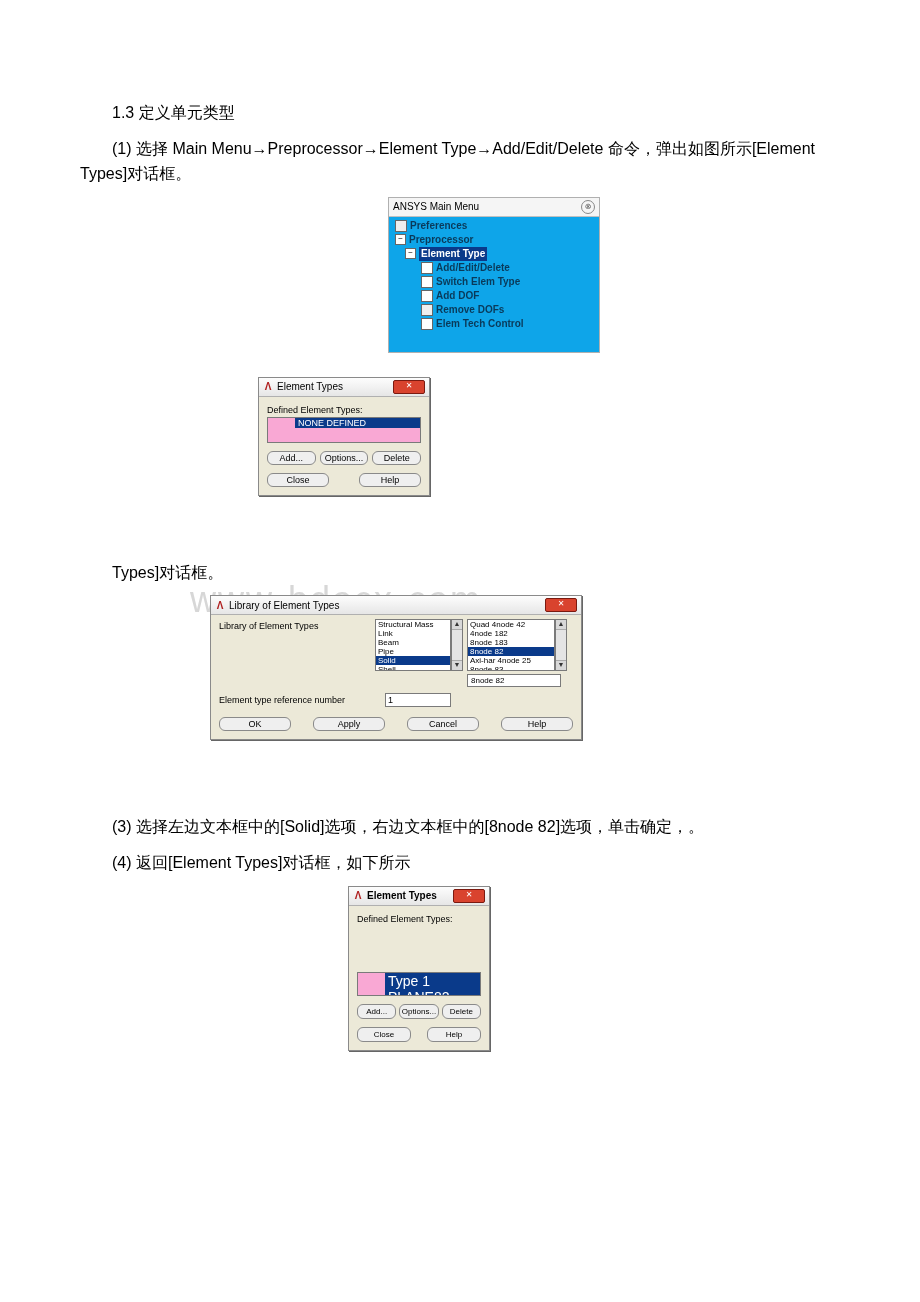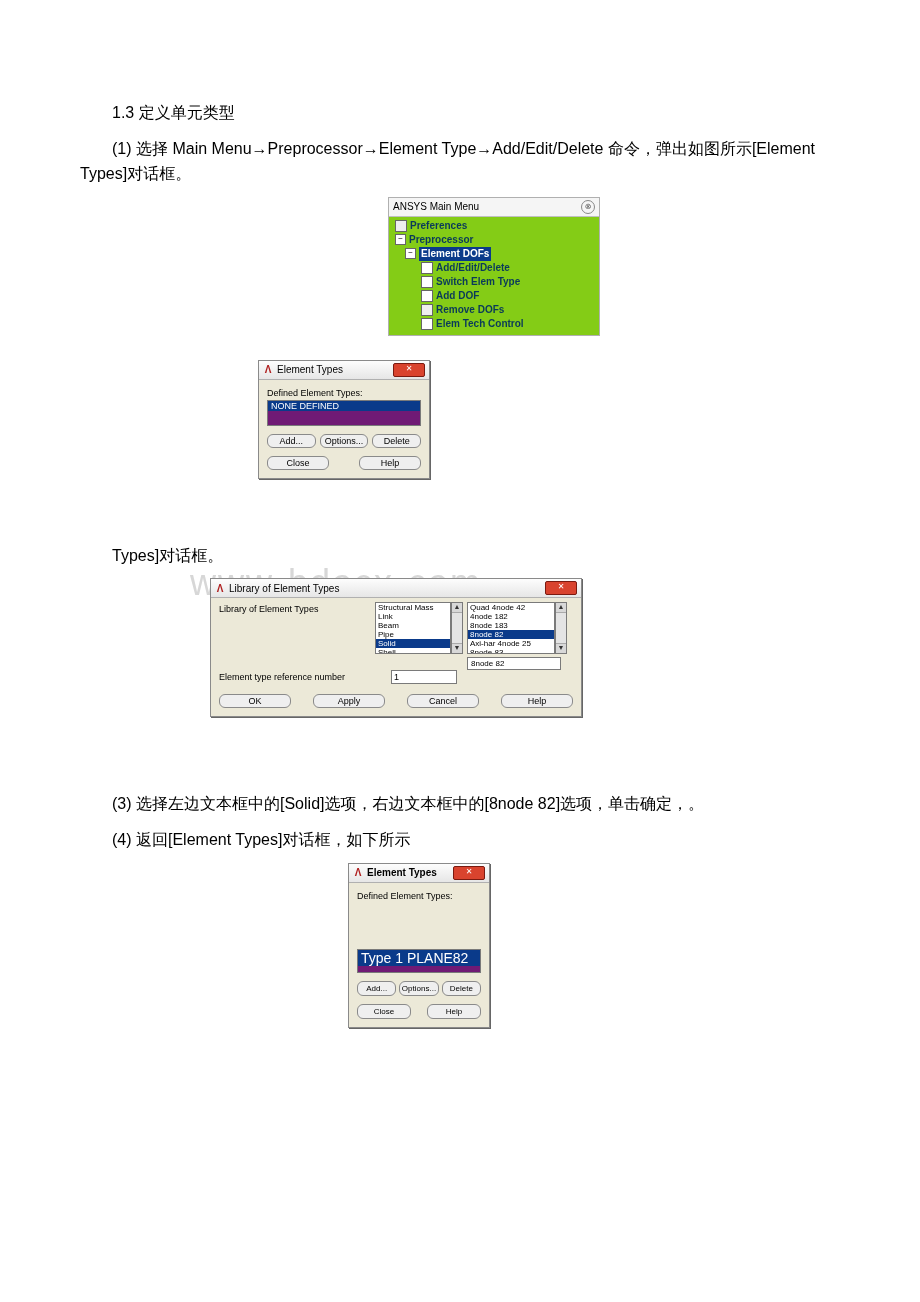--- a/index.html
+++ b/index.html
@@ -43,22 +43,22 @@
     font-size: 10px;
   }
   .menu-title .pin {
     width: 12px; height: 12px;
     border: 1px solid #888;
     border-radius: 50%;
     display: flex; align-items: center; justify-content: center;
     font-size: 8px; color: #555;
   }
   .tree {
-    background: #84cc16;
-    padding: 2px 2px 4px 2px;
+    background: #0ea5e9;
+    padding: 2px 2px 21px 2px;
   }
   .tree-row {
     display: flex;
     align-items: center;
     gap: 3px;
     padding: 0 0 0 4px;
     line-height: 14px;
   }
   .tree-indent1 { padding-left: 14px; }
   .tree-indent2 { padding-left: 30px; }
@@ -110,23 +110,24 @@
   .dlg .titlebar .closebtn {
     width: 30px; height: 12px;
     background: #d9432e;
     border: 1px solid #7a1a10;
     border-radius: 2px;
     color:#fff; font-size:8px; line-height:10px; text-align:center;
   }
   .dlg .body { padding: 8px; font-size: 9px; color:#000; }
   .listbox {
     border: 1px solid #7a7a7a;
-    background: #701a75;
+    background: #f9a8d4;
     font-size: 9px;
     overflow: hidden;
+    padding-left: 27px;
   }
   .listbox .selitem {
     background: #0a3a8a;
     color: #fff;
     padding: 0 3px;
   }
   .winbtn {
     font-size: 9px;
     padding: 1px 0;
     background: #efefef;
@@ -151,21 +152,21 @@
   .dlg.lib .leftlabel { width: 150px; font-size:9px; padding-top:2px;}
   .dlg.lib .lists { flex:1; display:flex; gap:4px; align-items:flex-start;}
   .dlg.lib .lbwrap { position:relative; }
   .dlg.lib .lb { width: 74px; height: 50px; border:1px solid #7a7a7a; background:#fff; font-size:8px; overflow:hidden;}
   .dlg.lib .lb .row { padding:0 2px; white-space:nowrap; }
   .dlg.lib .lb .row.sel { background:#0a3a8a; color:#fff; }
   .dlg.lib .scroll { width:10px; height:50px; border:1px solid #7a7a7a; background:#e4e4e4; display:flex; flex-direction:column; justify-content:space-between;}
   .dlg.lib .scroll .arr { height:9px; background:#d8d8d8; border-bottom:1px solid #aaa; font-size:7px; text-align:center; color:#333;}
   .dlg.lib .scroll .arr.bot { border-bottom:none; border-top:1px solid #aaa;}
   .dlg.lib .echo { margin-top:3px; width:74px; border:1px solid #7a7a7a; background:#fff; font-size:8px; padding:1px 3px; }
-  .dlg.lib .refrow { display:flex; align-items:center; gap:22px; }
+  .dlg.lib .refrow { display:flex; align-items:center; gap:16px; margin-top:6px;}
   .dlg.lib .refrow .reflabel { width:150px; font-size:9px;}
   .dlg.lib .refrow input {
     width: 60px; font-size:9px; padding:1px 2px;
     border:1px solid #7a7a7a; background:#fff;
   }
   .dlg.lib .btns { display:flex; justify-content:space-between; margin-top:10px;}
   .dlg.lib .btns .winbtn { width:70px; }
 
   
   .dlg.etypes2 { width: 140px; }
@@ -214,21 +215,21 @@
           <div class="tree-row">
             <span class="node-icon gray"></span>
             <span class="lbl">Preferences</span>
           </div>
           <div class="tree-row">
             <span class="plusminus">−</span>
             <span class="lbl">Preprocessor</span>
           </div>
           <div class="tree-row tree-indent1">
             <span class="plusminus">−</span>
-            <span class="lbl sel">Element DOFs</span>
+            <span class="lbl sel">Element Type</span>
           </div>
           <div class="tree-row tree-indent2">
             <span class="node-icon red"></span>
             <span class="lbl">Add/Edit/Delete</span>
           </div>
           <div class="tree-row tree-indent2">
             <span class="node-icon red"></span>
             <span class="lbl">Switch Elem Type</span>
           </div>
           <div class="tree-row tree-indent2">

